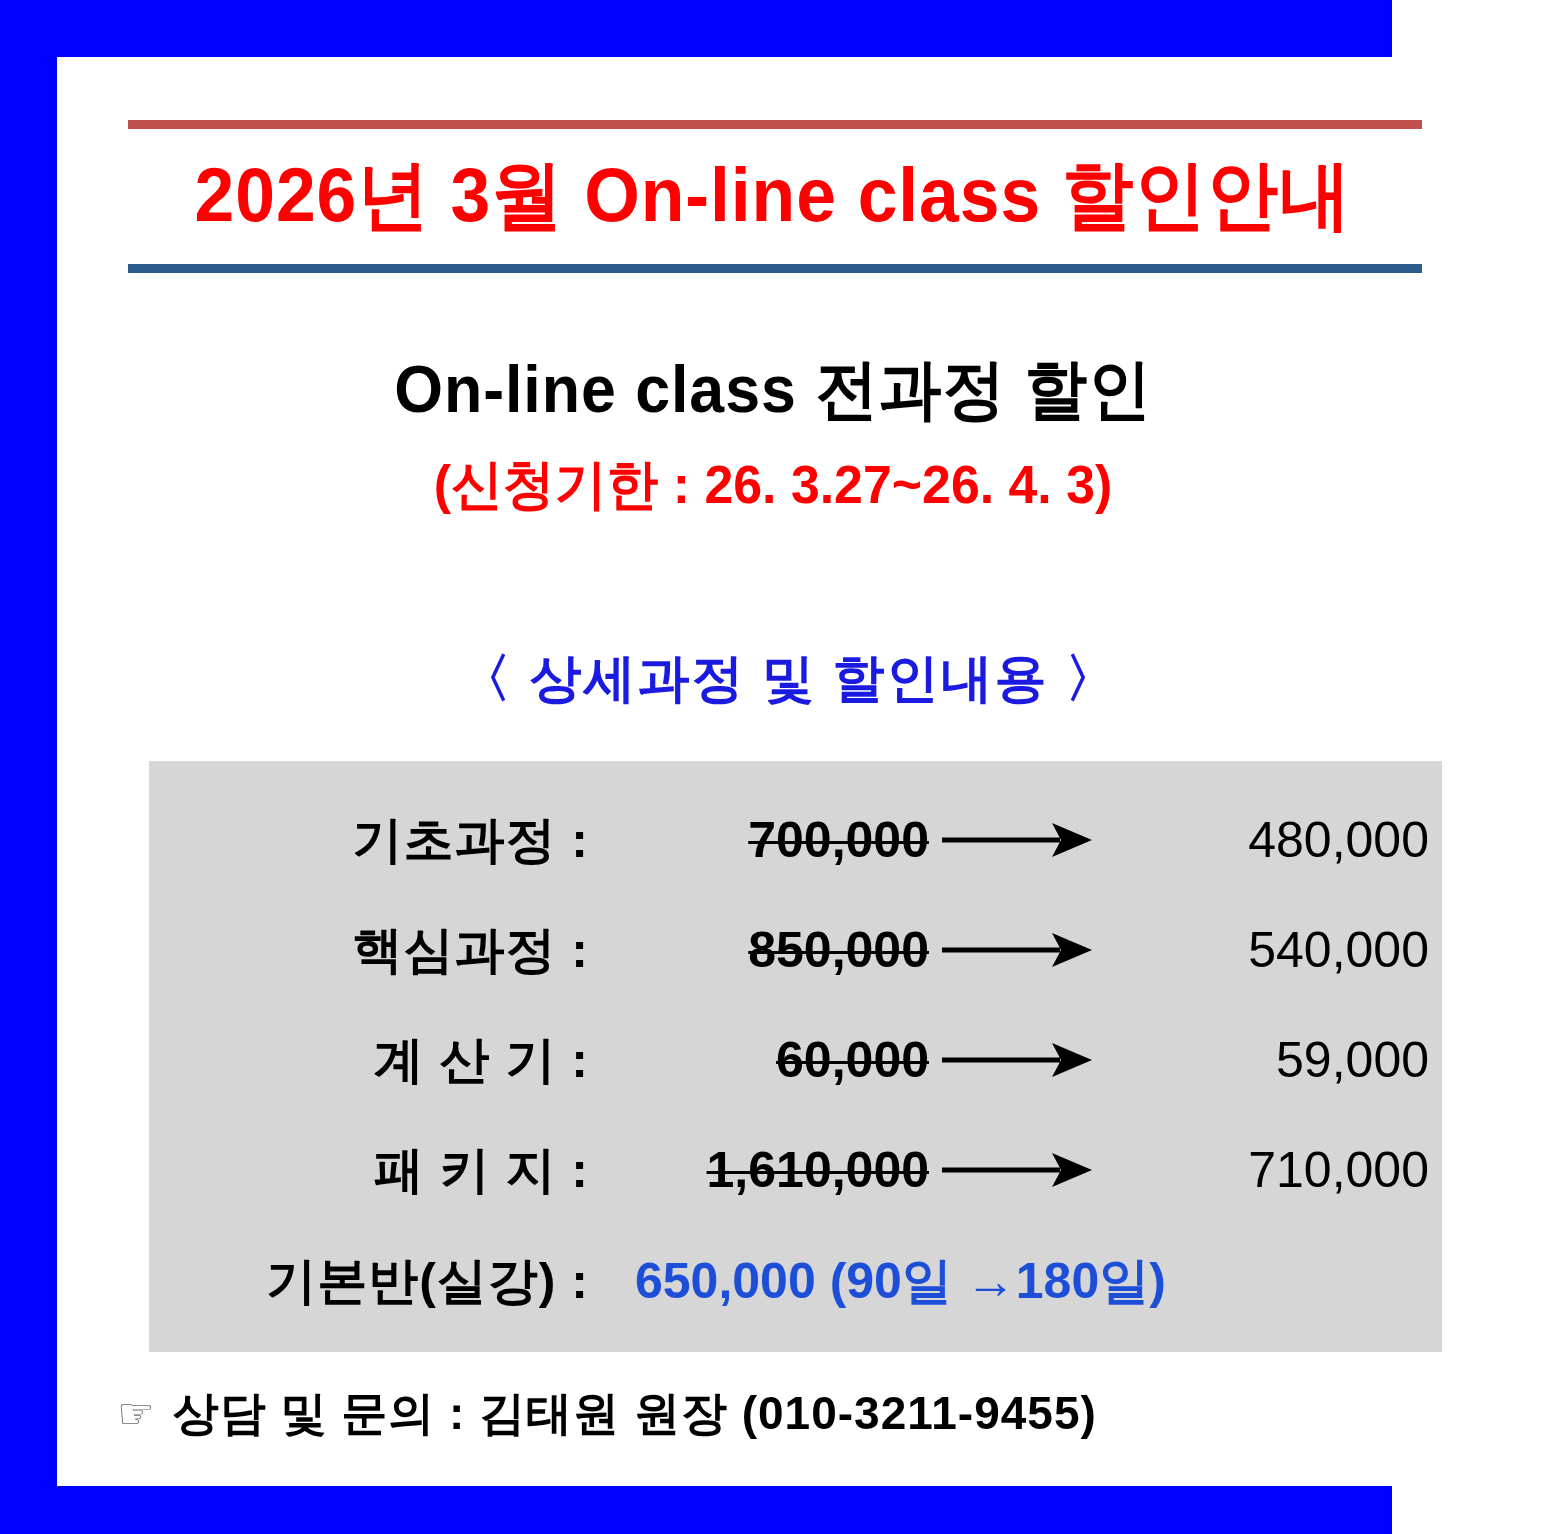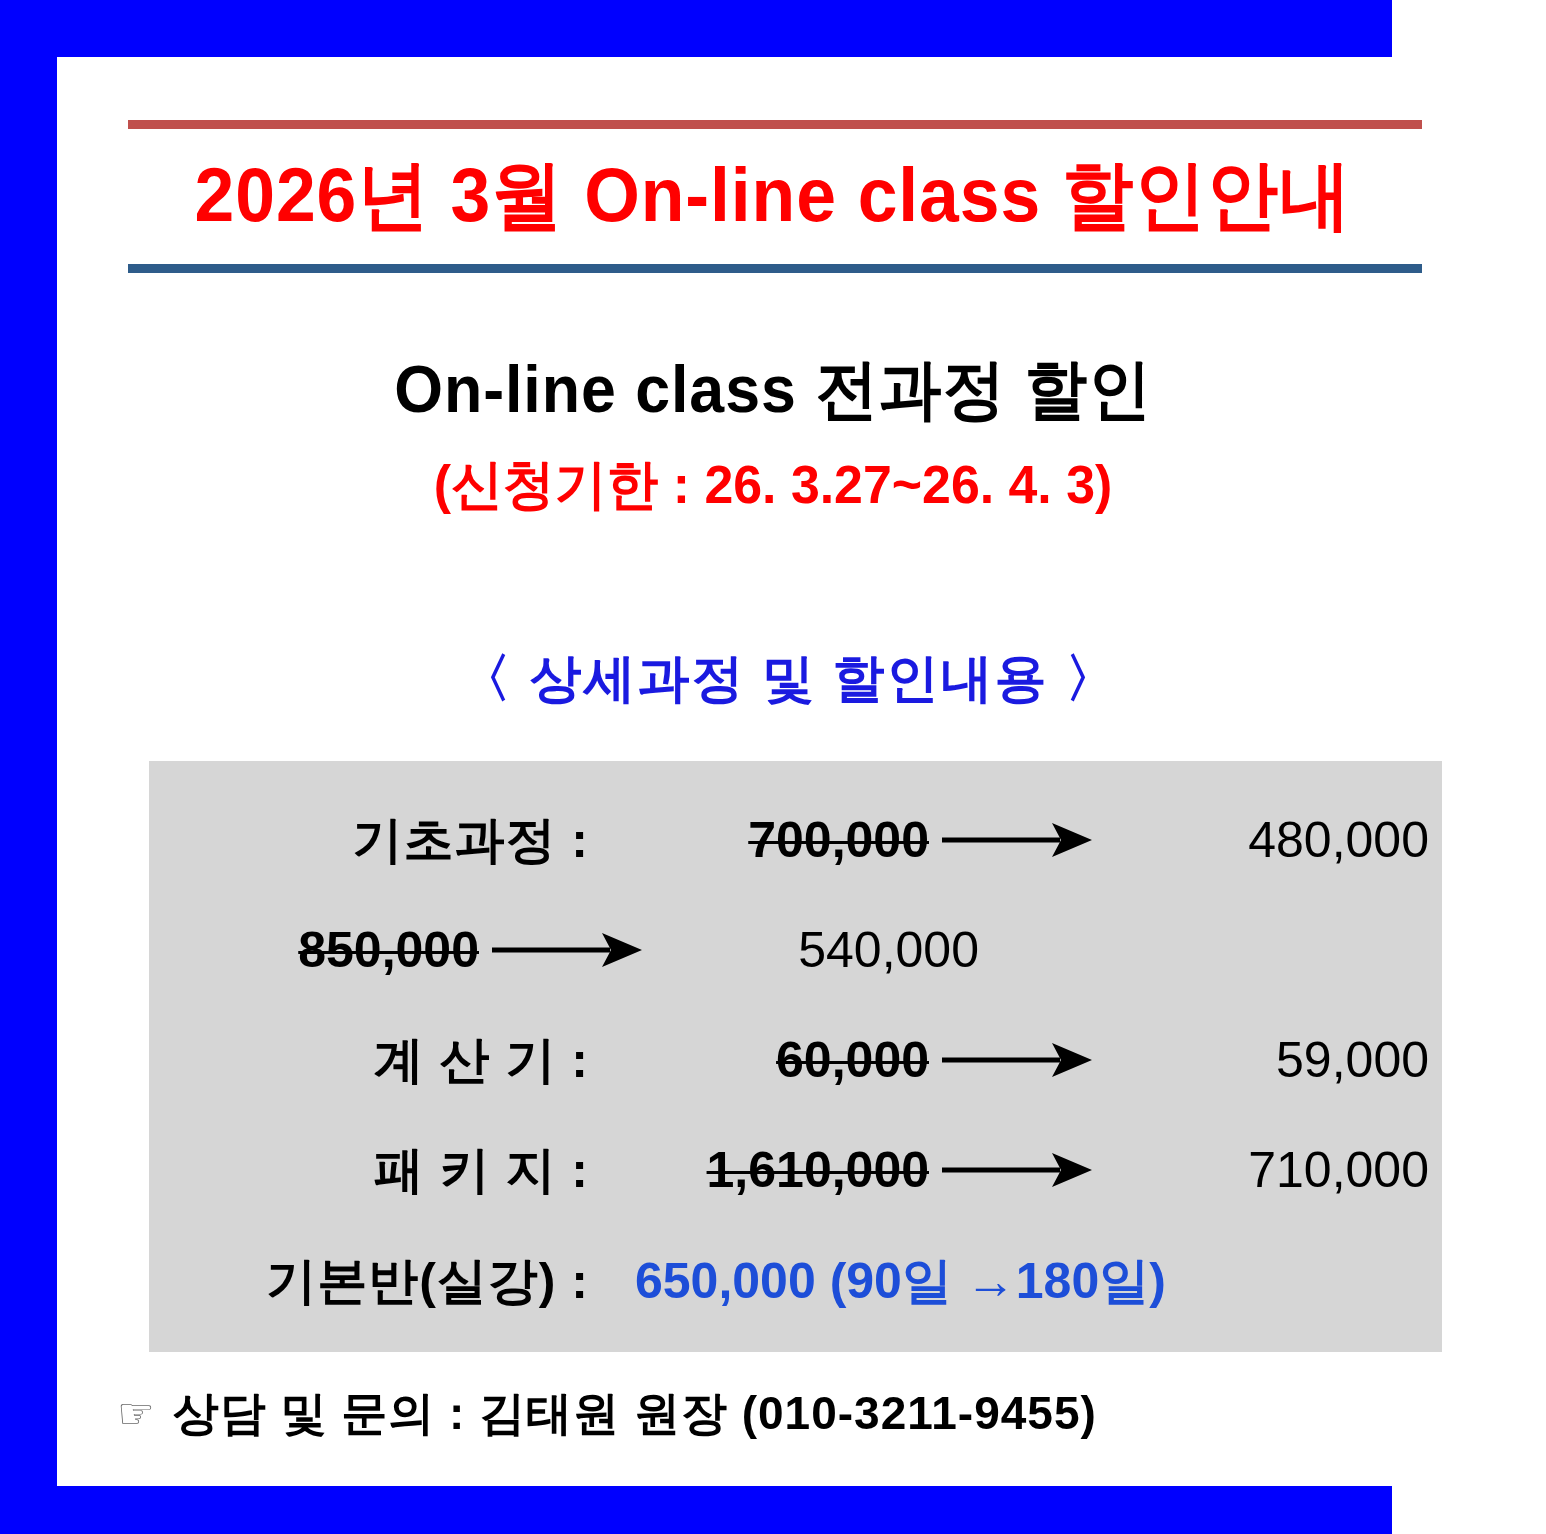--- a/index.html
+++ b/index.html
@@ -236,20 +236,21 @@
         <div class="row-arrow">
           <svg width="150" height="46" viewBox="0 0 150 46" aria-hidden="true">
             <line x1="0" y1="23" x2="118" y2="23" stroke="#000" stroke-width="5"></line>
             <polygon points="110,6 150,23 110,40 119,23" fill="#000"></polygon>
           </svg>
         </div>
         <div class="row-new">480,000</div>
       </div>
 
       <div class="price-row">
+        <div class="row-label">핵심과정 :</div>
         <div class="row-old">850,000</div>
         <div class="row-arrow">
           <svg width="150" height="46" viewBox="0 0 150 46" aria-hidden="true">
             <line x1="0" y1="23" x2="118" y2="23" stroke="#000" stroke-width="5"></line>
             <polygon points="110,6 150,23 110,40 119,23" fill="#000"></polygon>
           </svg>
         </div>
         <div class="row-new">540,000</div>
       </div>
 

